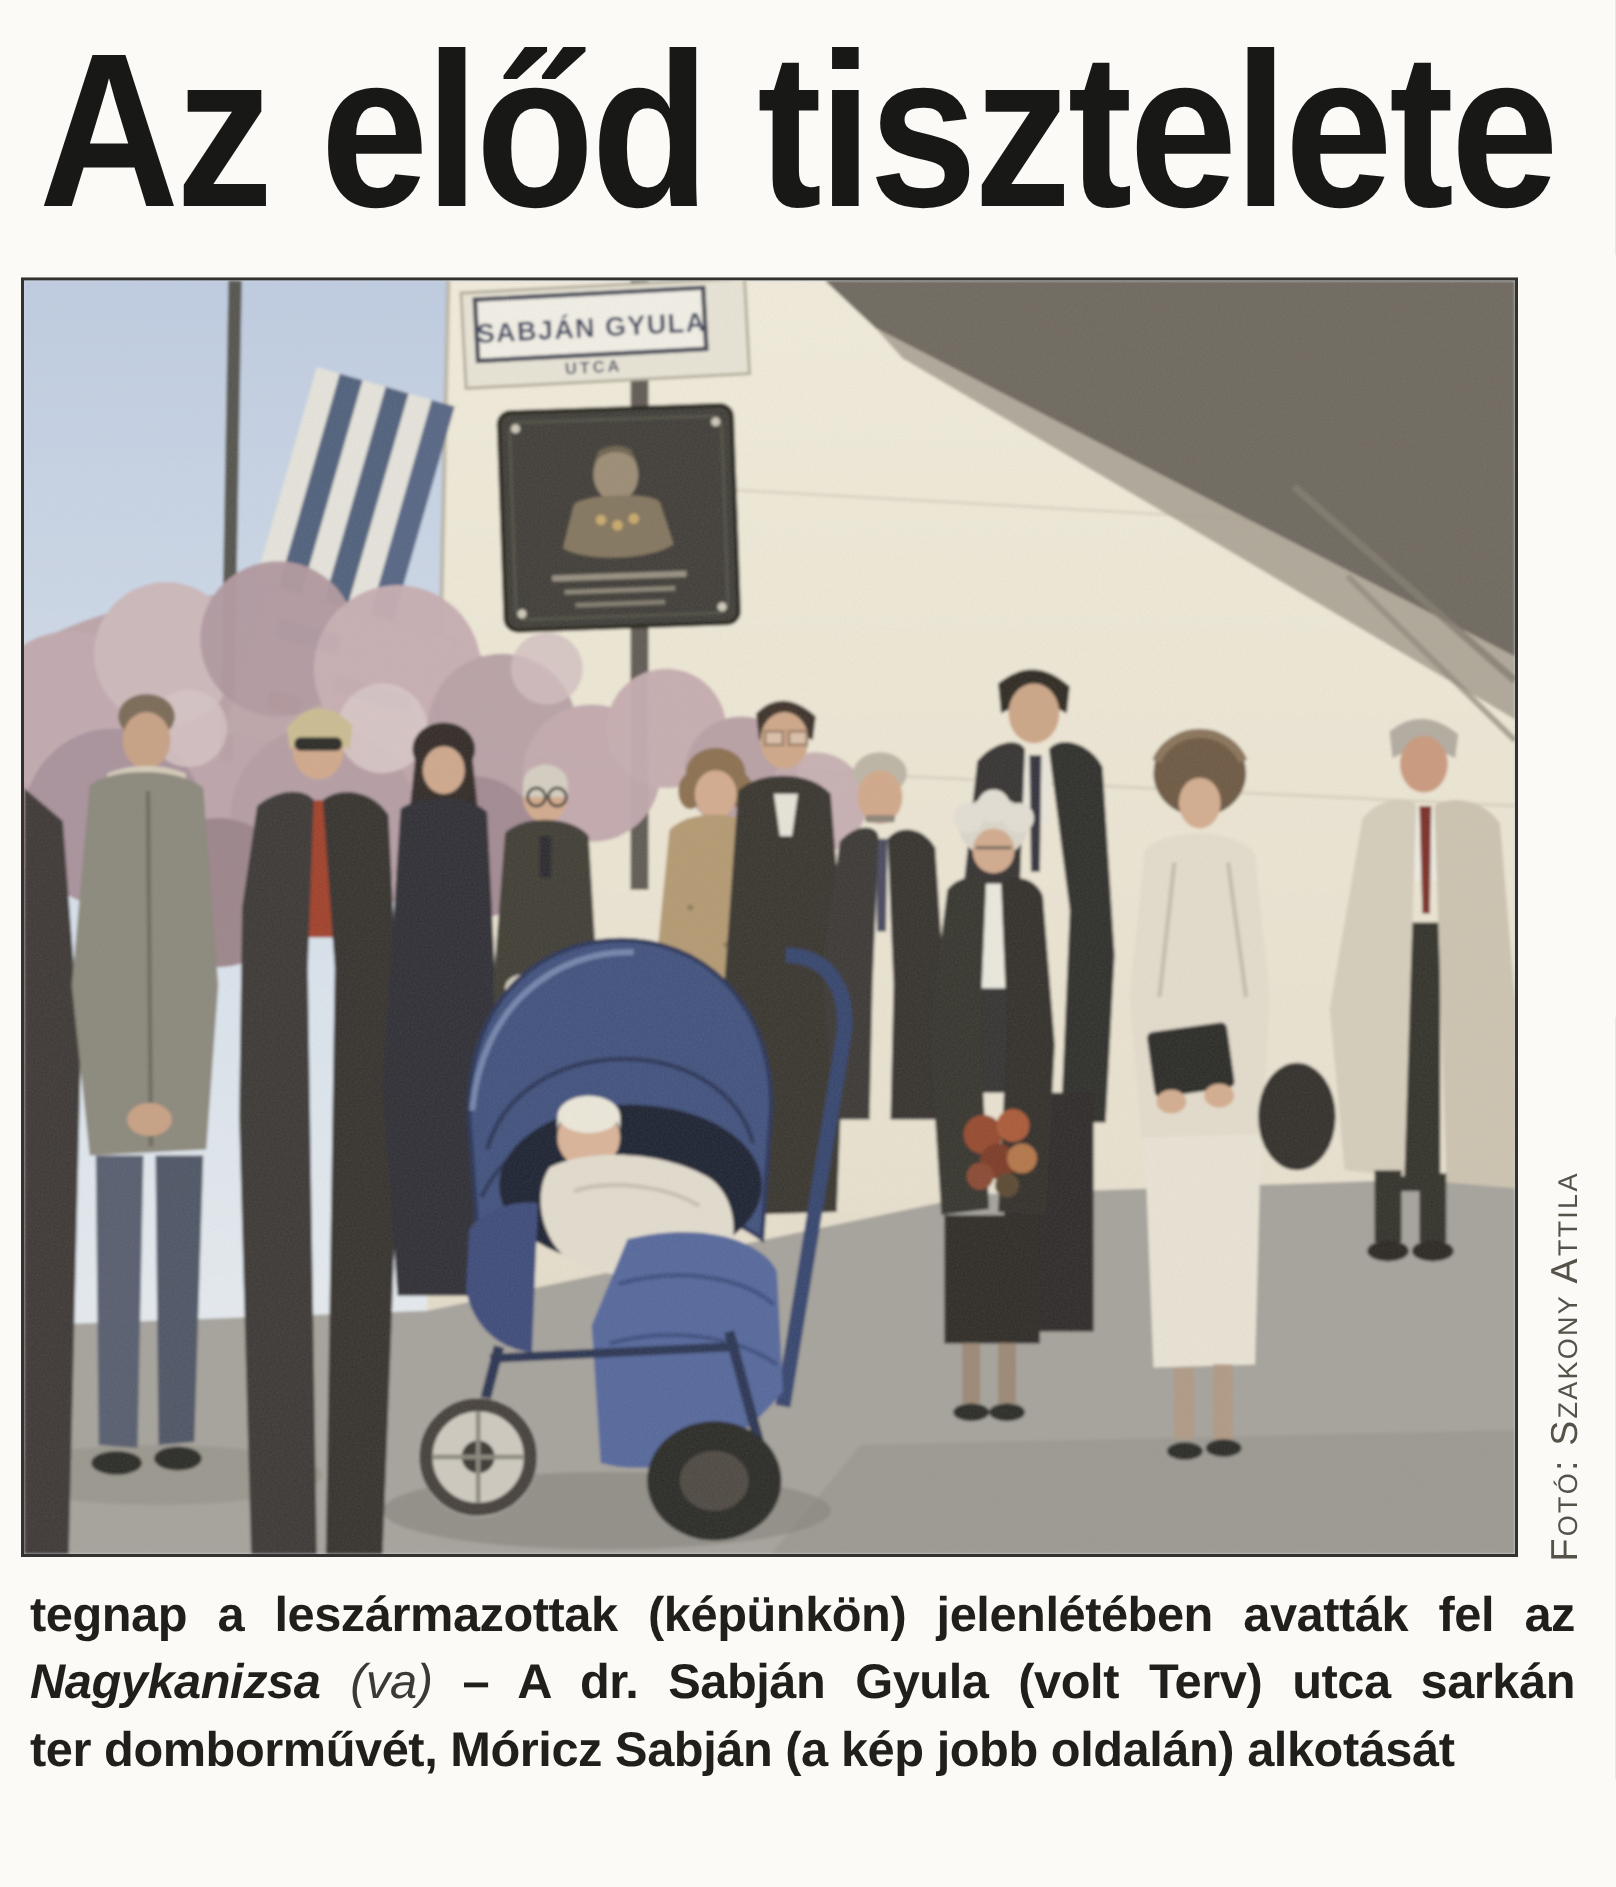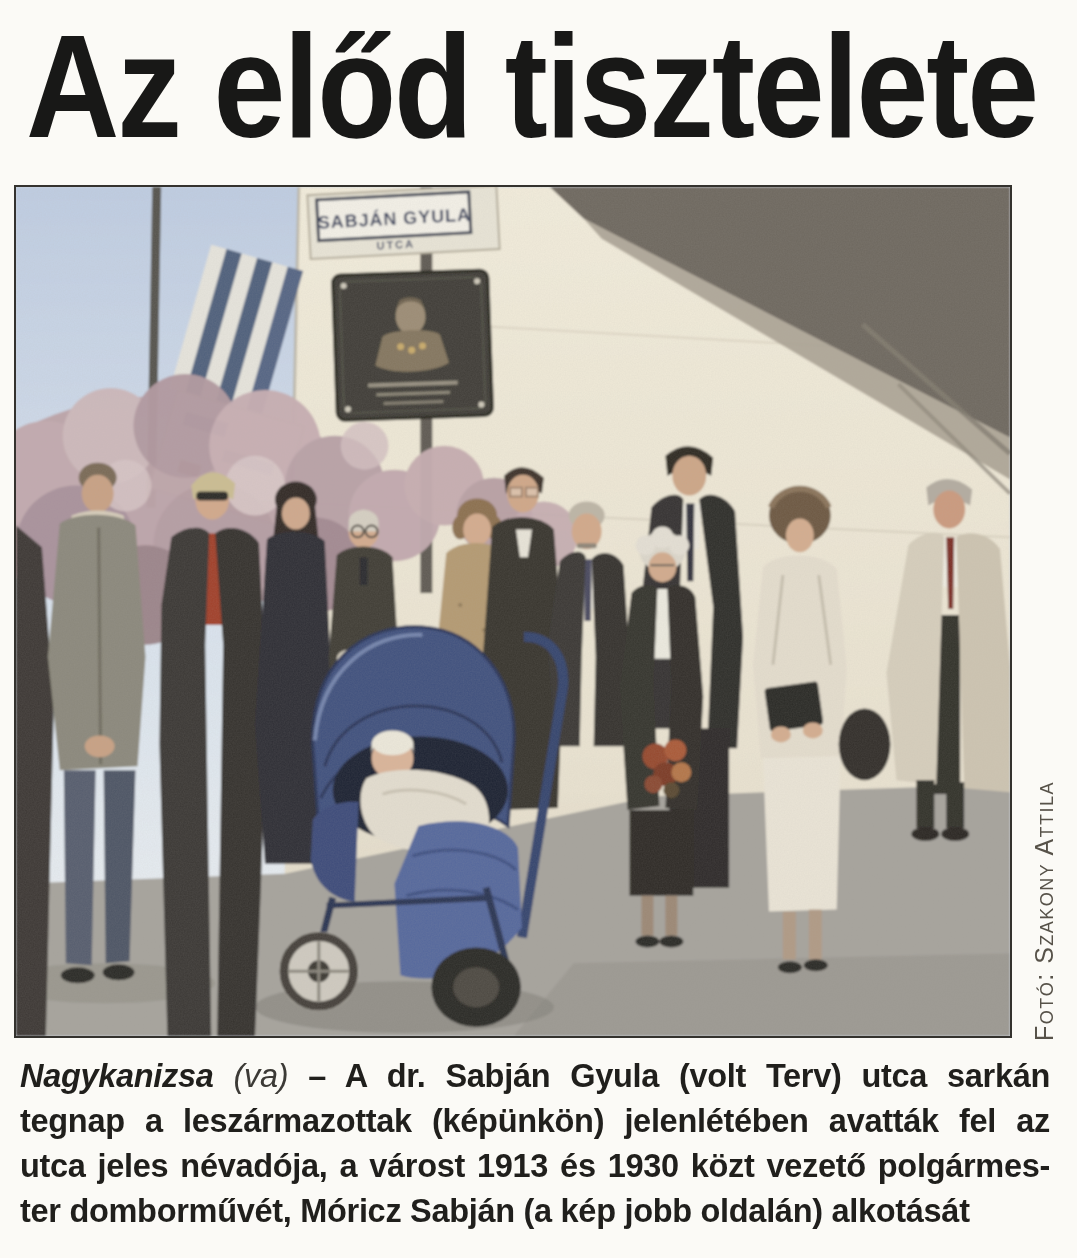--- a/index.html
+++ b/index.html
@@ -334,17 +334,16 @@
     </g>
   </g>
 
   <rect width="998" height="853" filter="url(#grain)"></rect>
 </svg>
 </figure>
 
 <div class="photo-credit">Fotó: Szakony Attila</div>
 
 <div class="caption">
+  <div class="cline">tegnap a leszármazottak (képünkön) jelenlétében avatták fel az</div>
   <div class="cline"><span class="loc">Nagykanizsa</span> <span class="byline">(va)</span> <span>–</span> <span>A dr. Sabján Gyula (volt Terv) utca sarkán</span></div>
-  <div class="cline">tegnap a leszármazottak (képünkön) jelenlétében avatták fel az</div>
-  <div class="cline">utca jeles névadója, a várost 1913 és 1930 közt vezető polgármes-</div>
   <div class="cline last">ter domborművét, Móricz Sabján (a kép jobb oldalán) alkotását</div>
 </div>
 
 </body></html>

